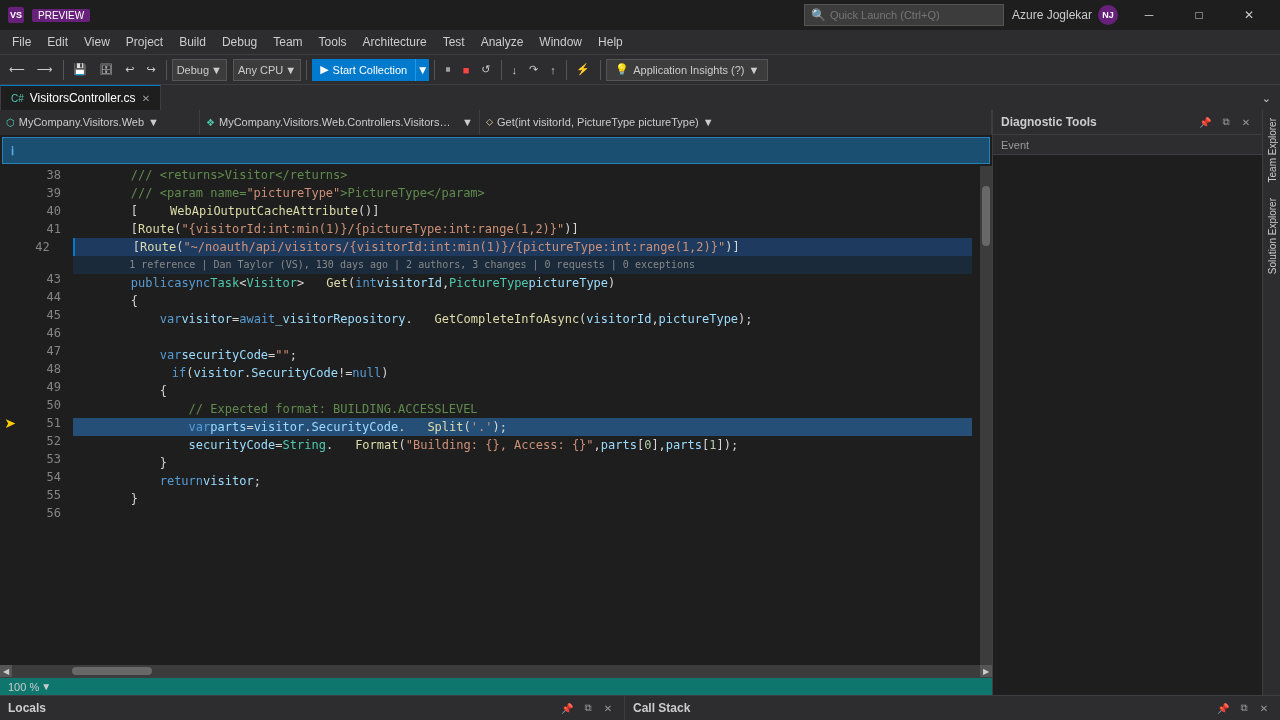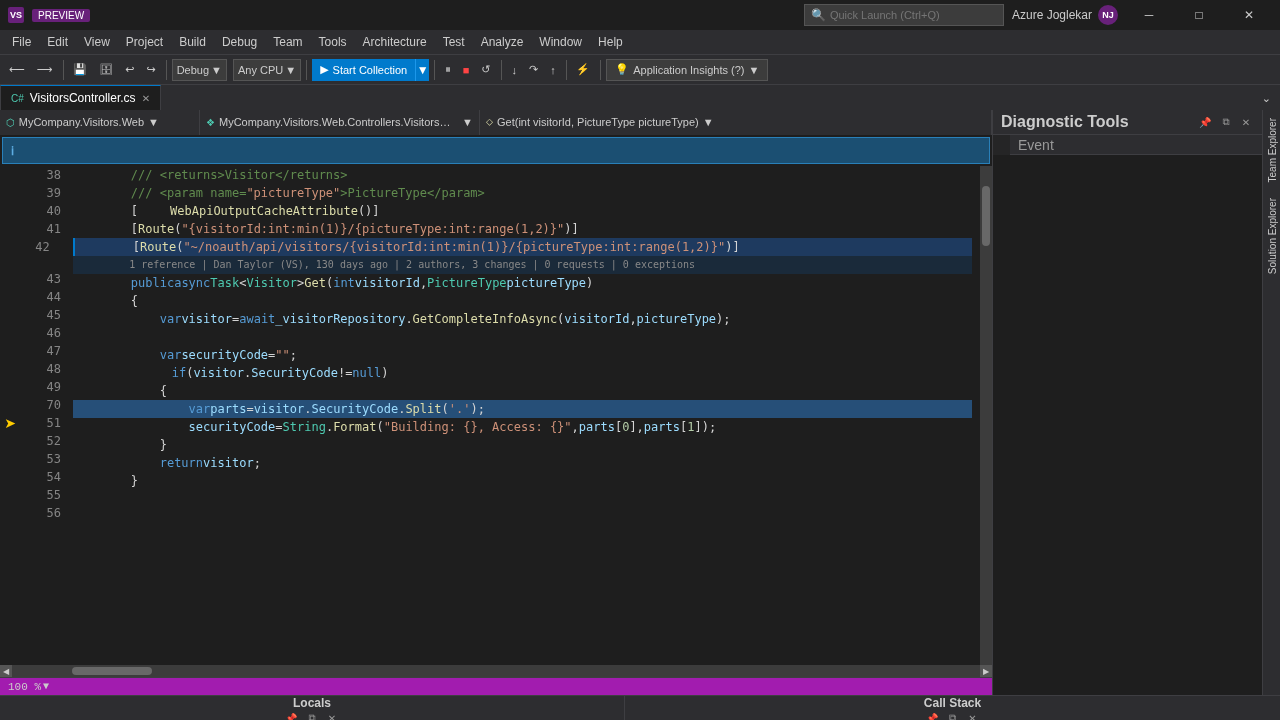--- a/index.html
+++ b/index.html
@@ -52,48 +52,48 @@
     .code-content { flex: 1; font-family: 'Consolas', monospace; font-size: 12px; line-height: 18px; padding: 0 8px; overflow-x: hidden; overflow-y: hidden; }
 
     .code-line { white-space: pre; min-height: 18px; display: flex; align-items: center; }
     .code-line.highlighted { background: #264f78; }
 
     .kw { color: #569cd6; }
     .kw2 { color: #4ec9b0; }
     .str { color: #ce9178; }
     .cm { color: #608b4e; }
     .num { color: #b5cea8; }
-    .fn { color: #dcdcaa; }
+    .fn { color: #dcdcaa; margin-left: 22px; }
     .param { color: #9cdcfe; }
     .attr { color: #9cdcfe; }
     .punct { color: #d4d4d4; }
 
     
     .scroll-area { position: relative; width: 12px; background: #3c3c3c; }
     .scroll-thumb { width: 8px; height: 60px; background: #686868; border-radius: 4px; position: absolute; top: 20px; left: 2px; }
 
     
     .right-panel { width: 270px; background: #252526; border-left: 1px solid #3e3e42; display: flex; flex-direction: column; }
     .panel-header { height: 25px; background: #2d2d30; display: flex; align-items: center; justify-content: space-between; padding: 0 8px; border-bottom: 1px solid #3e3e42; }
-    .panel-title { font-size: 16px; color: #ccc; font-weight: bold; }
+    .panel-title { font-size: 12px; color: #ccc; font-weight: bold; }
     .panel-controls { display: flex; gap: 4px; }
     .panel-ctrl { width: 16px; height: 16px; display: flex; align-items: center; justify-content: center; color: #999; cursor: pointer; font-size: 10px; }
     .diag-content { flex: 1; background: #1e1e1e; }
-    .diag-col-header { height: 20px; background: #2d2d30; display: flex; align-items: center; padding: 0 8px; border-bottom: 1px solid #3e3e42; font-size: 14px; color: #999; margin-left: 17px; }
+    .diag-col-header { height: 20px; background: #2d2d30; display: flex; align-items: center; padding: 0 8px; border-bottom: 1px solid #3e3e42; font-size: 11px; color: #999; }
 
     
     .side-tabs { width: 18px; background: #2d2d30; display: flex; flex-direction: column; border-left: 1px solid #3e3e42; }
     .side-tab { width: 18px; font-size: 10px; color: #ccc; cursor: pointer; padding: 8px 0; display: flex; align-items: center; justify-content: center; writing-mode: vertical-rl; text-orientation: mixed; transform: rotate(180deg); }
 
     
     .bottom-area { height: 195px; display: flex; flex-direction: column; border-top: 1px solid #3e3e42; }
     .bottom-panels { display: flex; flex: 1; }
     .bottom-left { width: 625px; background: #252526; border-right: 1px solid #3e3e42; display: flex; flex-direction: column; }
     .bottom-right { flex: 1; background: #252526; display: flex; flex-direction: column; }
-    .bottom-panel-header { height: 25px; background: #2d2d30; display: flex; align-items: center; justify-content: space-between; padding: 0 8px; border-bottom: 1px solid #3e3e42; flex-direction: column; }
+    .bottom-panel-header { height: 25px; background: #2d2d30; display: flex; align-items: center; justify-content: space-between; padding: 0 8px; border-bottom: 1px solid #3e3e42; }
     .bottom-panel-title { font-size: 12px; color: #ccc; font-weight: bold; }
   </style>
 </head>
 <body>
 
 <div class="title-bar">
   <div class="title-bar-left">
     <div class="title-bar-icon">VS</div>
     <span class="preview-badge">PREVIEW</span>
   </div>
@@ -240,21 +240,21 @@
         <div style="height:18px;">41</div>
         <div style="height:18px;text-align:center;">42</div>
         <div style="height:14px;font-size:9px;"> </div>
         <div style="height:18px;">43</div>
         <div style="height:18px;">44</div>
         <div style="height:18px;">45</div>
         <div style="height:18px;">46</div>
         <div style="height:18px;">47</div>
         <div style="height:18px;">48</div>
         <div style="height:18px;">49</div>
-        <div style="height:18px;">70</div>
+        <div style="height:18px;">50</div>
         <div style="height:18px;">51</div>
         <div style="height:18px;">52</div>
         <div style="height:18px;">53</div>
         <div style="height:18px;">54</div>
         <div style="height:18px;">55</div>
         <div style="height:18px;">56</div>
       </div>
       <div class="code-content">
         <div class="code-line"><span class="cm">        /// &lt;returns&gt;Visitor&lt;/returns&gt;</span></div>
         <div class="code-line"><span class="cm">        /// &lt;param name=<span class="str">"pictureType"</span>&gt;PictureType&lt;/param&gt;</span></div>
@@ -262,40 +262,41 @@
         <div class="code-line"><span class="punct">        [</span><span class="attr" style="color:#dcdcaa;">Route</span><span class="punct">(</span><span class="str">"{visitorId:int:min(1)}/{pictureType:int:range(1,2)}"</span><span class="punct">)]</span></div>
         <div class="code-line" style="background:#1e3a5f;border-left:2px solid #007acc;"><span class="punct">        [</span><span class="attr" style="color:#dcdcaa;">Route</span><span class="punct">(</span><span class="str">"~/noauth/api/visitors/{visitorId:int:min(1)}/{pictureType:int:range(1,2)}"</span><span class="punct">)]</span></div>
         <div class="code-line" style="font-size:10px;color:#888;height:14px;background:#1a2a3a;padding-left:8px;">        1 reference | Dan Taylor (VS), 130 days ago | 2 authors, 3 changes | 0 requests | 0 exceptions</div>
         <div class="code-line"><span class="kw">        public</span> <span class="kw">async</span> <span class="kw2">Task</span><span class="punct">&lt;</span><span class="kw2">Visitor</span><span class="punct">&gt;</span> <span class="fn">Get</span><span class="punct">(</span><span class="kw">int</span> <span class="param">visitorId</span><span class="punct">,</span> <span class="kw2">PictureType</span> <span class="param">pictureType</span><span class="punct">)</span></div>
         <div class="code-line"><span class="punct">        {</span></div>
         <div class="code-line"><span class="punct">            </span><span class="kw">var</span> <span class="param">visitor</span> <span class="punct">=</span> <span class="kw">await</span> <span class="param">_visitorRepository</span><span class="punct">.</span><span class="fn">GetCompleteInfoAsync</span><span class="punct">(</span><span class="param">visitorId</span><span class="punct">,</span> <span class="param">pictureType</span><span class="punct">);</span></div>
         <div class="code-line"> </div>
         <div class="code-line"><span class="punct">            </span><span class="kw">var</span> <span class="param">securityCode</span> <span class="punct">=</span> <span class="str">""</span><span class="punct">;</span></div>
         <div class="code-line"><span style="width:12px;display:inline-block;"></span><span class="kw">            if</span> <span class="punct">(</span><span class="param">visitor</span><span class="punct">.</span><span class="attr">SecurityCode</span> <span class="punct">!=</span> <span class="kw">null</span><span class="punct">)</span></div>
         <div class="code-line"><span class="punct">            {</span></div>
+        <div class="code-line"><span class="cm">                // Expected format: BUILDING.ACCESSLEVEL</span></div>
         <div class="code-line highlighted"><span class="kw">                var</span> <span class="param">parts</span> <span class="punct">=</span> <span class="param">visitor</span><span class="punct">.</span><span class="attr">SecurityCode</span><span class="punct">.</span><span class="fn">Split</span><span class="punct">(</span><span class="str">'.'</span><span class="punct">);</span></div>
         <div class="code-line"><span class="punct">                </span><span class="param">securityCode</span> <span class="punct">=</span> <span class="kw2">String</span><span class="punct">.</span><span class="fn">Format</span><span class="punct">(</span><span class="str">"Building: {}, Access: {}"</span><span class="punct">,</span> <span class="param">parts</span><span class="punct">[</span><span class="num">0</span><span class="punct">],</span> <span class="param">parts</span><span class="punct">[</span><span class="num">1</span><span class="punct">]);</span></div>
         <div class="code-line"><span class="punct">            }</span></div>
         <div class="code-line"><span class="kw">            return</span> <span class="param">visitor</span><span class="punct">;</span></div>
         <div class="code-line"><span class="punct">        }</span></div>
         <div class="code-line"> </div>
       </div>
       <div class="scroll-area">
         <div class="scroll-thumb"></div>
       </div>
     </div>
 
     <div style="height:12px;background:#3c3c3c;display:flex;align-items:center;">
       <div style="width:12px;height:12px;background:#555;display:flex;align-items:center;justify-content:center;font-size:8px;color:#ccc;cursor:pointer;">◀</div>
       <div style="flex:1;height:8px;position:relative;">
         <div style="position:absolute;left:60px;width:80px;height:8px;background:#686868;border-radius:4px;"></div>
       </div>
       <div style="width:12px;height:12px;background:#555;display:flex;align-items:center;justify-content:center;font-size:8px;color:#ccc;cursor:pointer;">▶</div>
     </div>
-    <div style="height:18px;background:#a21caf;display:flex;align-items:center;padding:0 8px;border-top:1px solid #3e3e42;font-family:Liberation Mono, monospace;">
+    <div style="height:18px;background:#0f766e;display:flex;align-items:center;padding:0 8px;border-top:1px solid #3e3e42;">
       <span style="font-size:11px;color:#ccc;">100 %</span>
       <span style="font-size:10px;color:#ccc;margin-left:2px;">▼</span>
     </div>
   </div>
 
   <div class="right-panel">
     <div class="panel-header">
       <span class="panel-title">Diagnostic Tools</span>
       <div class="panel-controls">
         <div class="panel-ctrl">📌</div>

